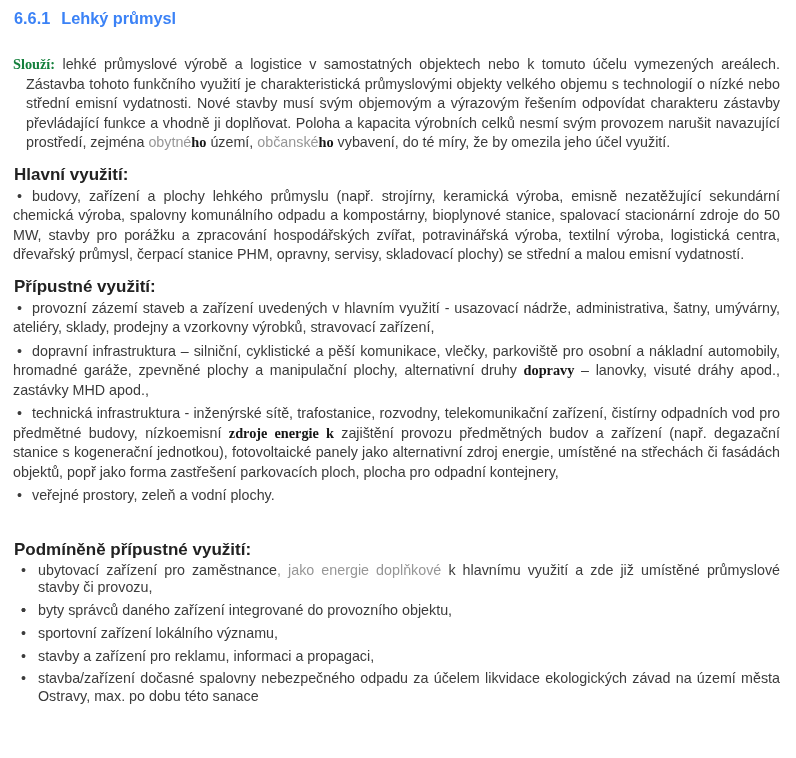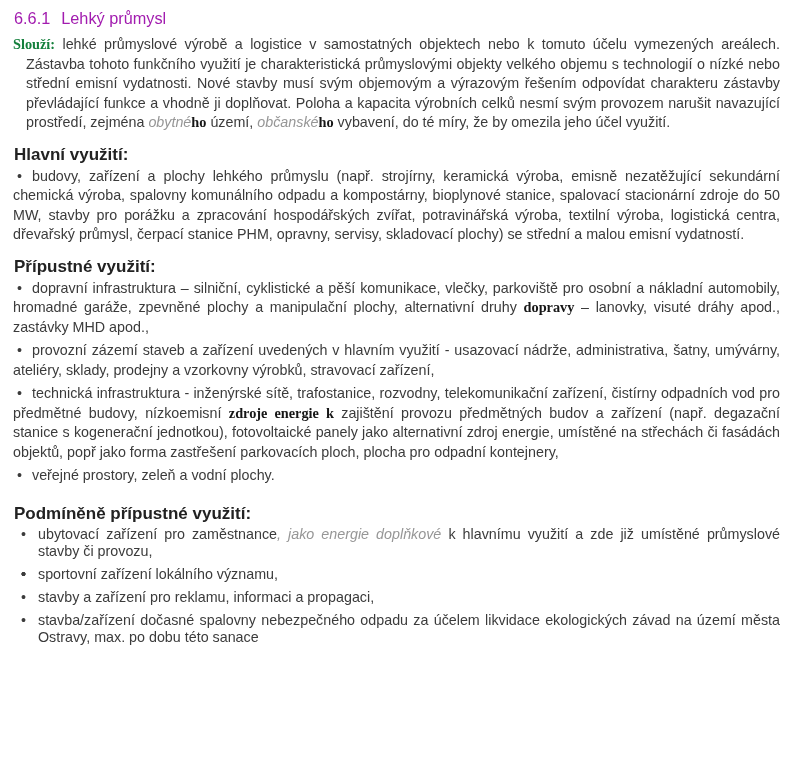--- a/index.html
+++ b/index.html
@@ -19,33 +19,33 @@
     padding: 8px 16px 0 13px;
     font-family: "Liberation Sans", sans-serif;
     font-size: 14.3px;
     line-height: 19.5px;
     color: #3b3b3b;
     background: #ffffff;
   }
   h1.doc-title {
     font-size: 16.3px;
     line-height: 21px;
-    font-weight: normal;
-    color: #a21caf;
-    margin: 0 0 6px 1px;
+    font-weight: bold;
+    color: #3b82f6;
+    margin: 0 0 26px 1px;
   }
   h1.doc-title .num { margin-right: 11px; }
   h2.sub {
     font-size: 17px;
     line-height: 19px;
     font-weight: bold;
     color: #222222;
     margin: 12px 0 3px 1px;
   }
-  h2.big-gap { margin-top: 18px; }
+  h2.big-gap { margin-top: 34px; }
   p.intro {
     margin: 0;
     text-align: justify;
     padding-left: 13px;
     text-indent: -13px;
   }
   p.intro b.lbl { color: #15803d; font-family: Liberation Serif, serif; }
   p.bf {
     margin: 0 0 4px;
     text-align: justify;
@@ -67,21 +67,21 @@
     padding-left: 25px;
     margin: 0 0 5px;
     line-height: 17.8px;
     text-align: justify;
   }
   ul.cond .b2 {
     position: absolute;
     left: 8px;
     top: 0;
   }
-  .gray { color: #969696; font-style: italic; }
+  .gray { color: #969696; }
   .emph { font-weight: bold; color: #161616; font-family: Liberation Serif, serif; }
 </style>
 </head>
 <body>
 
 <div class="page">
 
   <h1 class="doc-title">
     <span class="num">6.6.1</span><span>Lehký průmysl</span>
   </h1>
@@ -92,46 +92,46 @@
 
   <h2 class="sub">Hlavní využití:</h2>
 
   <p class="bf">
     <span class="bdot">•</span><span>budovy, zařízení a plochy lehkého průmyslu (např. strojírny, keramická výroba, emisně nezatěžující sekundární chemická výroba, spalovny komunálního odpadu a kompostárny, bioplynové stanice, spalovací stacionární zdroje do 50 MW, stavby pro porážku a zpracování hospodářských zvířat, potravinářská výroba, textilní výroba, logistická centra, dřevařský průmysl, čerpací stanice PHM, opravny, servisy, skladovací plochy) se střední a malou emisní vydatností.</span>
   </p>
 
   <h2 class="sub">Přípustné využití:</h2>
 
   <p class="bf">
-    <span class="bdot">•</span><span>dopravní infrastruktura – silniční, cyklistické a pěší komunikace, vlečky, parkoviště pro osobní a nákladní automobily, hromadné garáže, zpevněné plochy a manipulační plochy, alternativní druhy </span><span class="emph">dopravy</span><span> – lanovky, visuté dráhy apod., zastávky MHD apod.,</span>
+    <span class="bdot">•</span><span>provozní zázemí staveb a zařízení uvedených v hlavním využití - usazovací nádrže, administrativa, šatny, umývárny, ateliéry, sklady, prodejny a vzorkovny výrobků, stravovací zařízení,</span>
   </p>
 
   <p class="bf">
-    <span class="bdot">•</span><span>provozní zázemí staveb a zařízení uvedených v hlavním využití - usazovací nádrže, administrativa, šatny, umývárny, ateliéry, sklady, prodejny a vzorkovny výrobků, stravovací zařízení,</span>
+    <span class="bdot">•</span><span>dopravní infrastruktura – silniční, cyklistické a pěší komunikace, vlečky, parkoviště pro osobní a nákladní automobily, hromadné garáže, zpevněné plochy a manipulační plochy, alternativní druhy </span><span class="emph">dopravy</span><span> – lanovky, visuté dráhy apod., zastávky MHD apod.,</span>
   </p>
 
   <p class="bf">
     <span class="bdot">•</span><span>technická infrastruktura - inženýrské sítě, trafostanice, rozvodny, telekomunikační zařízení, čistírny odpadních vod pro předmětné budovy, nízkoemisní </span><span class="emph">zdroje energie k</span><span> zajištění provozu předmětných budov a zařízení (např. degazační stanice s kogenerační jednotkou), fotovoltaické panely jako alternativní zdroj energie, umístěné na střechách či fasádách objektů, popř jako forma zastřešení parkovacích ploch, plocha pro odpadní kontejnery,</span>
   </p>
 
   <p class="bf">
     <span class="bdot">•</span><span>veřejné prostory, zeleň a vodní plochy.</span>
   </p>
 
   <h2 class="sub big-gap">Podmíněně přípustné využití:</h2>
 
   <ul class="cond">
     <li>
       <span class="b2">•</span><span>ubytovací zařízení pro zaměstnance</span><span class="gray">, jako energie doplňkové </span><span>k hlavnímu využití a zde již umístěné průmyslové stavby či provozu,</span>
     </li>
     <li>
       <span class="b2">•</span>
     </li>
     <li>
-      <span class="b2">•</span>
+      <span class="b2">•</span><span>byty správců daného zařízení integrované do provozního objektu,</span>
     </li>
     <li>
       <span class="b2">•</span><span>sportovní zařízení lokálního významu,</span>
     </li>
     <li>
       <span class="b2">•</span><span>stavby a zařízení pro reklamu, informaci a propagaci,</span>
     </li>
     <li>
       <span class="b2">•</span><span>stavba/zařízení dočasné spalovny nebezpečného odpadu za účelem likvidace ekologických závad na území města Ostravy, max. po dobu této sanace</span>
     </li>

